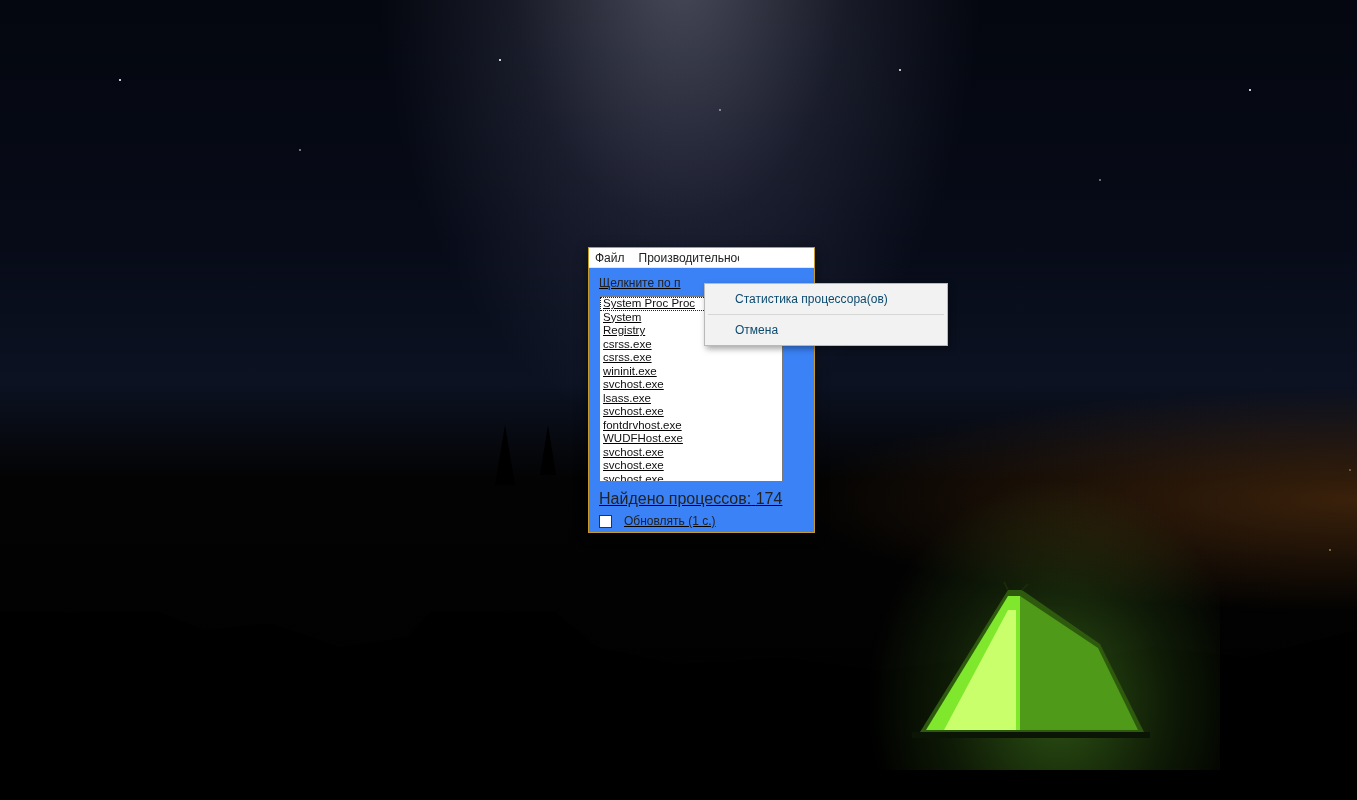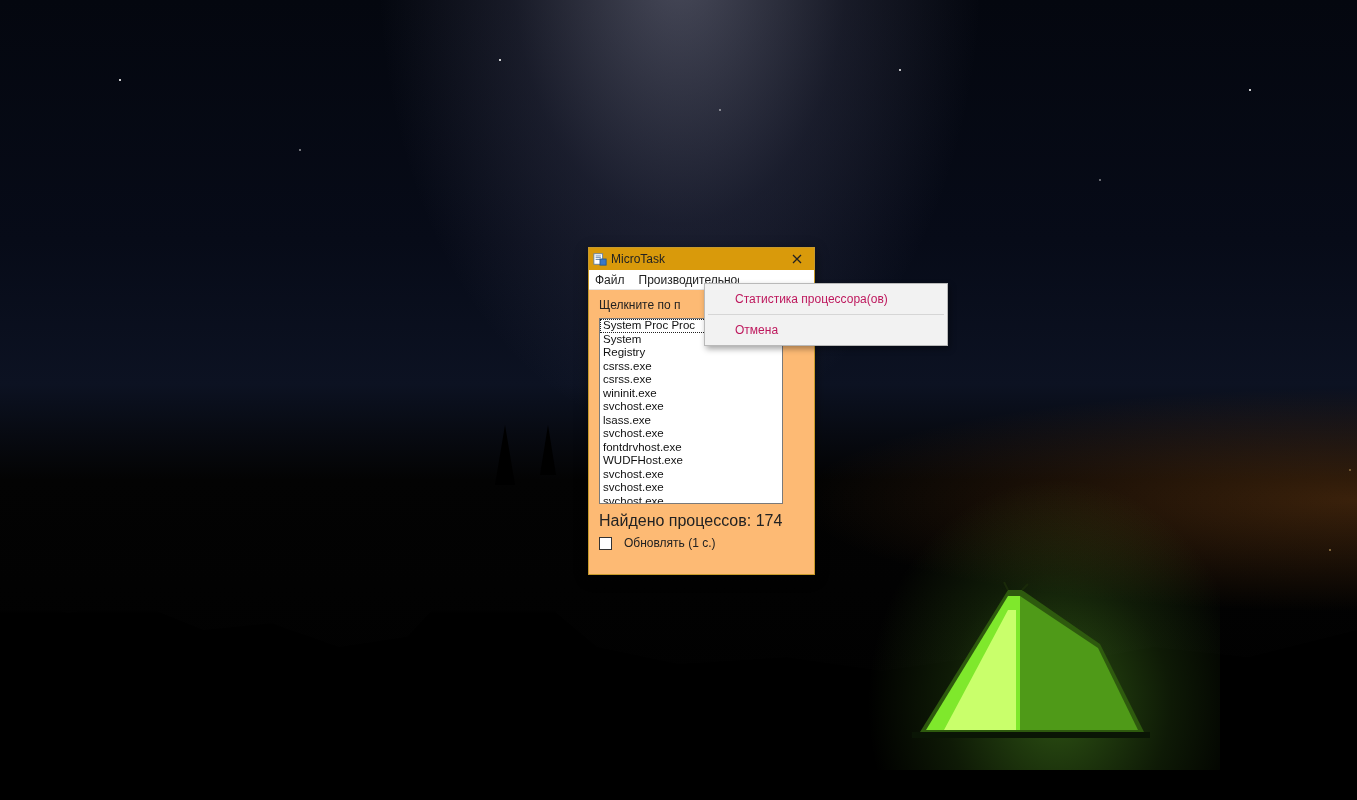--- a/index.html
+++ b/index.html
@@ -125,22 +125,23 @@
     color: #222;
   }
   .menubar .menu-item { cursor: default; }
   .menubar .menu-item.truncated {
     white-space: nowrap;
     overflow: hidden;
     max-width: 100px;
   }
 
   .client {
-    padding: 8px 10px 24px 10px;
-    background: #fdba74;
+    padding: 8px 10px 4px 10px;
+    background: #3b82f6;
+    text-decoration: underline;
   }
 
   .hint-label {
     font-size: 12px;
     color: #222;
     white-space: nowrap;
     overflow: hidden;
     margin-bottom: 6px;
     width: 95px; 
   }
@@ -203,21 +204,21 @@
   .popup-menu {
     position: absolute;
     left: 704px;
     top: 283px;
     width: 238px;
     background: #f2f2f2;
     border: 1px solid #b9b9b9;
     box-shadow: 2px 3px 6px rgba(0,0,0,0.35);
     padding: 2px;
     font-size: 12px;
-    color: #be185d;
+    color: #0c4a6e;
   }
   .popup-item {
     padding: 6px 24px 6px 28px;
     cursor: default;
     white-space: nowrap;
   }
   .popup-sep {
     height: 1px;
     margin: 2px 1px;
     background: #d6d6d6;
@@ -239,37 +240,20 @@
       <path d="M108,14 L186,66 L226,148 L108,148 Z" fill="#4f9a18"></path>
       <path d="M32,148 L96,28 L104,28 L104,148 Z" fill="#c9ff6b"></path>
       <line x1="96" y1="8" x2="92" y2="0" stroke="#1a2a0a" stroke-width="2"></line>
       <line x1="110" y1="8" x2="116" y2="2" stroke="#1a2a0a" stroke-width="2"></line>
       <path d="M0,150 L238,150 L238,156 L0,156 Z" fill="#0a1505"></path>
     </svg>
   </div>
 
   <div class="app-window">
 
-    <div class="titlebar">
-      <span class="app-icon">
-        <svg viewBox="0 0 16 16">
-          <rect x="1" y="2" width="10" height="12" fill="#fff" stroke="#5a7ea8" stroke-width="1"></rect>
-          <rect x="3" y="4" width="6" height="1" fill="#5a7ea8"></rect>
-          <rect x="3" y="6" width="6" height="1" fill="#5a7ea8"></rect>
-          <rect x="3" y="8" width="6" height="1" fill="#5a7ea8"></rect>
-          <rect x="8" y="8" width="7" height="7" fill="#3a78c8" stroke="#24578d"></rect>
-        </svg>
-      </span>
-      <span class="title-text">MicroTask</span>
-      <span class="close-btn">
-        <svg viewBox="0 0 10 10">
-          <path d="M1 1 L9 9 M9 1 L1 9" stroke="#222" stroke-width="1.3"></path>
-        </svg>
-      </span>
-    </div>
 
     <div class="menubar">
       <span class="menu-item">Файл</span>
       <span class="menu-item truncated">Производительность</span>
     </div>
 
     <div class="client">
 
       <div class="hint-label">Щелкните по п</div>
 

